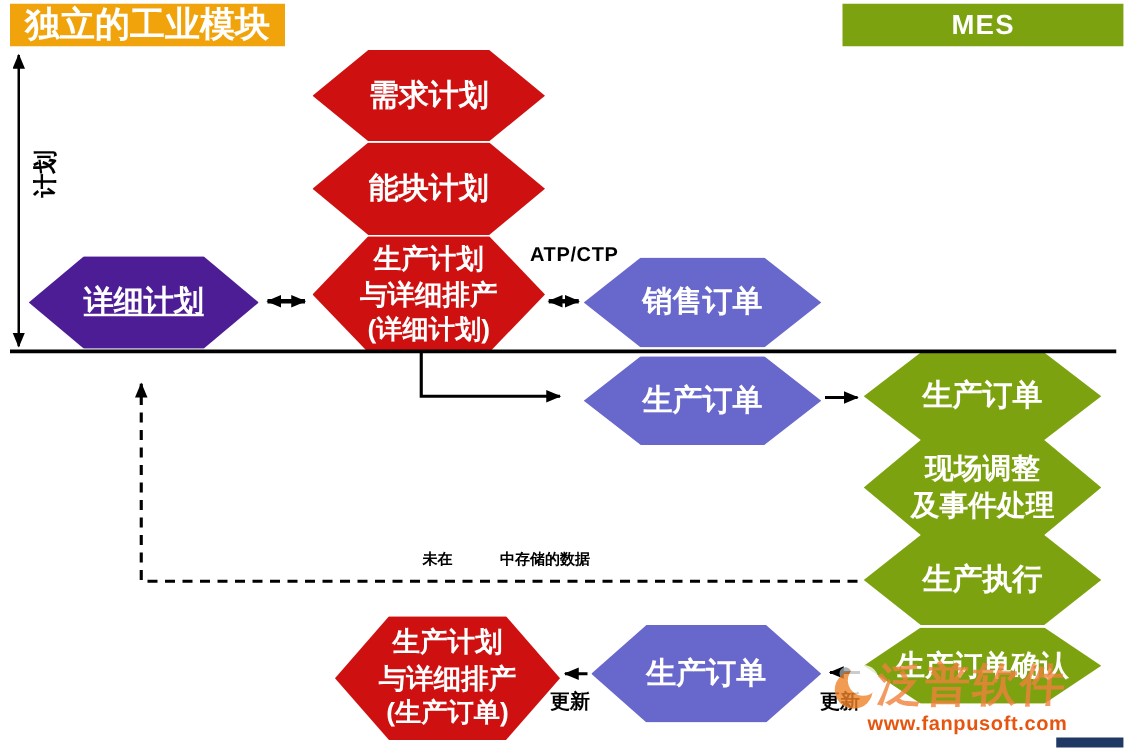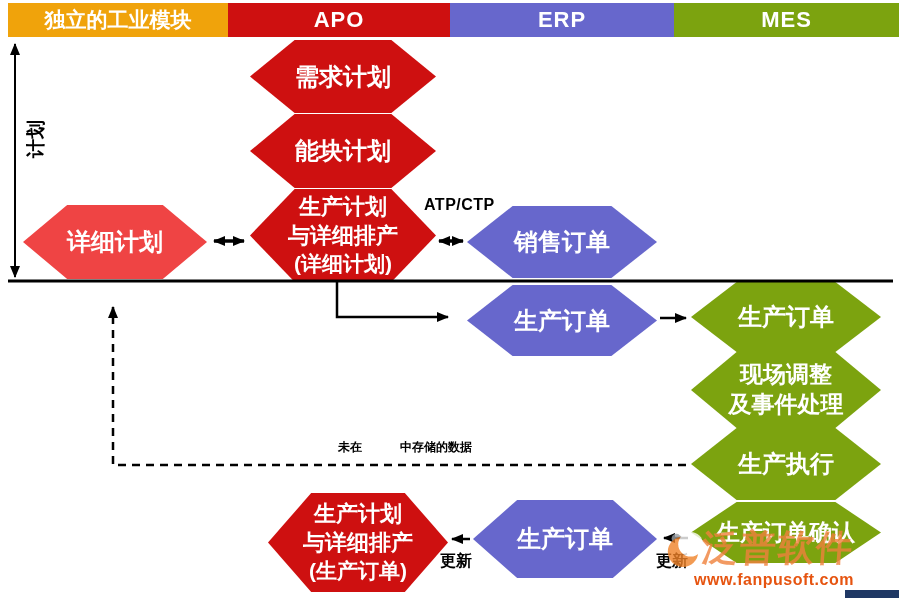--- a/index.html
+++ b/index.html
@@ -5,32 +5,32 @@
   html,body{margin:0;padding:0;background:#fff;}
   #canvas{
     position:relative;width:899px;height:599px;background:#fff;overflow:hidden;
     font-family:"Liberation Sans",sans-serif;
   }
   
   .hdr{
     position:absolute;top:3px;height:34px;display:flex;align-items:center;justify-content:center;
     color:#fff;font-weight:bold;font-size:22px;letter-spacing:1px;
   }
-  #hdr-ind{left:8px;width:220px;background:#F0A30B;font-size:21px;letter-spacing:0;}
+  #hdr-ind{left:8px;width:220px;background:#F0A30B;font-size:28px;letter-spacing:0;}
   #hdr-apo{left:228px;width:222px;background:#CE1010;}
   #hdr-erp{left:450px;width:224px;background:#6767CC;}
   #hdr-mes{left:674px;width:225px;background:#7CA30F;}
   
   .hex{
     position:absolute;display:flex;flex-direction:column;align-items:center;justify-content:center;
     text-align:center;color:#fff;font-weight:bold;font-size:24px;line-height:1.25;
     clip-path:polygon(0 50%,24% 0,76% 0,100% 50%,76% 100%,24% 100%);
   }
   .hex.red{background:#CE1010;}
-  .hex.orange{background:#ef4444;}
+  .hex.orange{background:#4c1d95;text-decoration:underline;}
   .hex.blue{background:#6767CC;}
   .hex.green{background:#7CA30F;}
   #hex-demand{left:250px;top:40px;width:186px;height:73px;}
   #hex-capacity{left:250px;top:114px;width:186px;height:74px;}
   #hex-prodplan-top{left:250px;top:189px;width:186px;height:93px;font-size:22px;line-height:1.3;}
   #hex-detail{left:23px;top:205px;width:184px;height:74px;}
   #hex-sales{left:467px;top:206px;width:190px;height:72px;}
   #hex-po-erp{left:467px;top:285px;width:190px;height:71px;}
   #hex-po-mes{left:691px;top:282px;width:190px;height:70px;}
   #hex-adjust{left:691px;top:352px;width:190px;height:76px;font-size:23px;line-height:1.3;}
@@ -64,26 +64,20 @@
   
   #navy-bar{position:absolute;left:845px;top:590px;width:54px;height:8px;background:#1F3864;}
 </style>
 </head>
 <body>
 
 <div id="canvas">
 
   <div class="hdr" id="hdr-ind">
     <span>独立的工业模块</span>
-  </div>
-  <div class="hdr" id="hdr-apo">
-    <span>APO</span>
-  </div>
-  <div class="hdr" id="hdr-erp">
-    <span>ERP</span>
   </div>
   <div class="hdr" id="hdr-mes">
     <span>MES</span>
   </div>
 
   <div class="lbl" id="axis-label">计划</div>
 
   <div class="hex red" id="hex-demand">
     <span>需求计划</span>
   </div>

